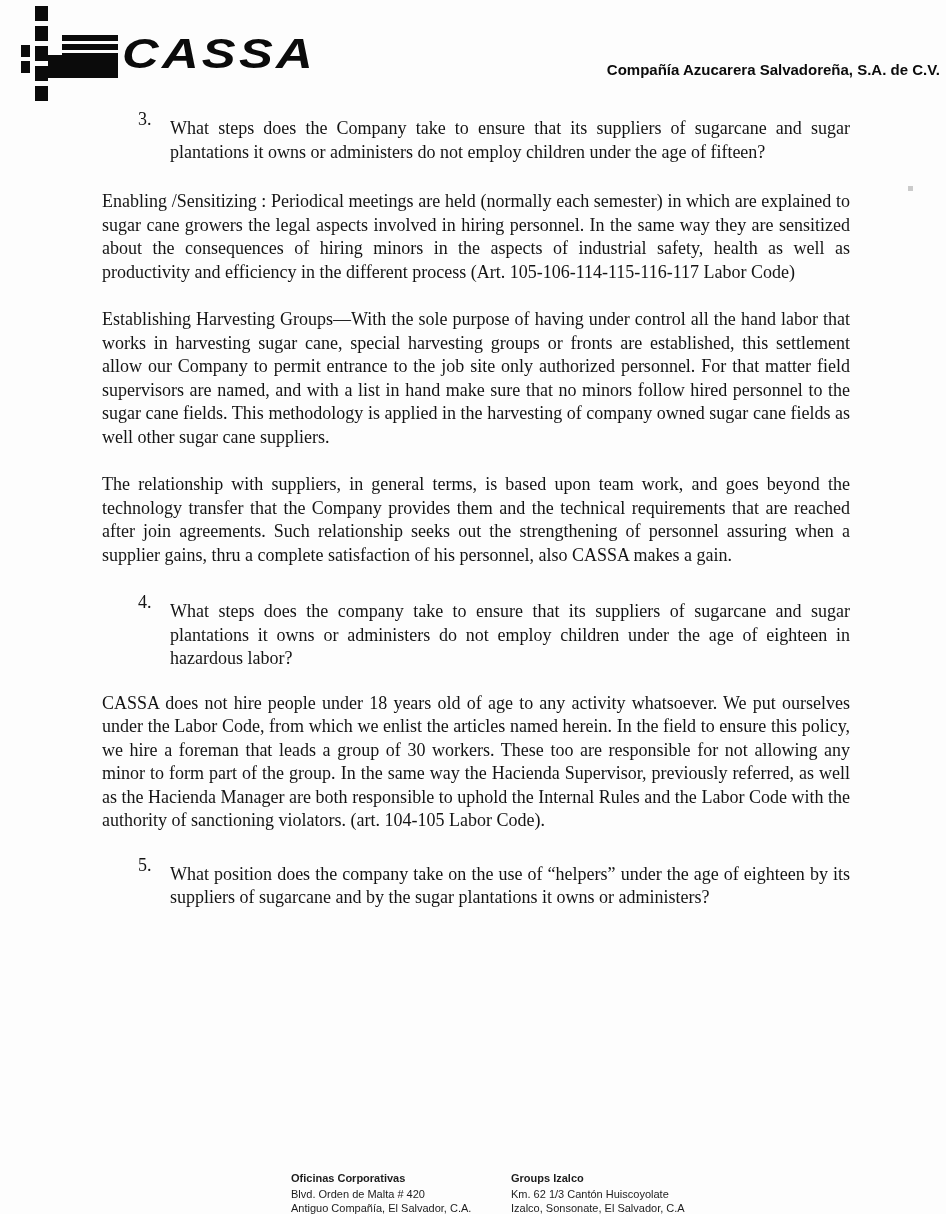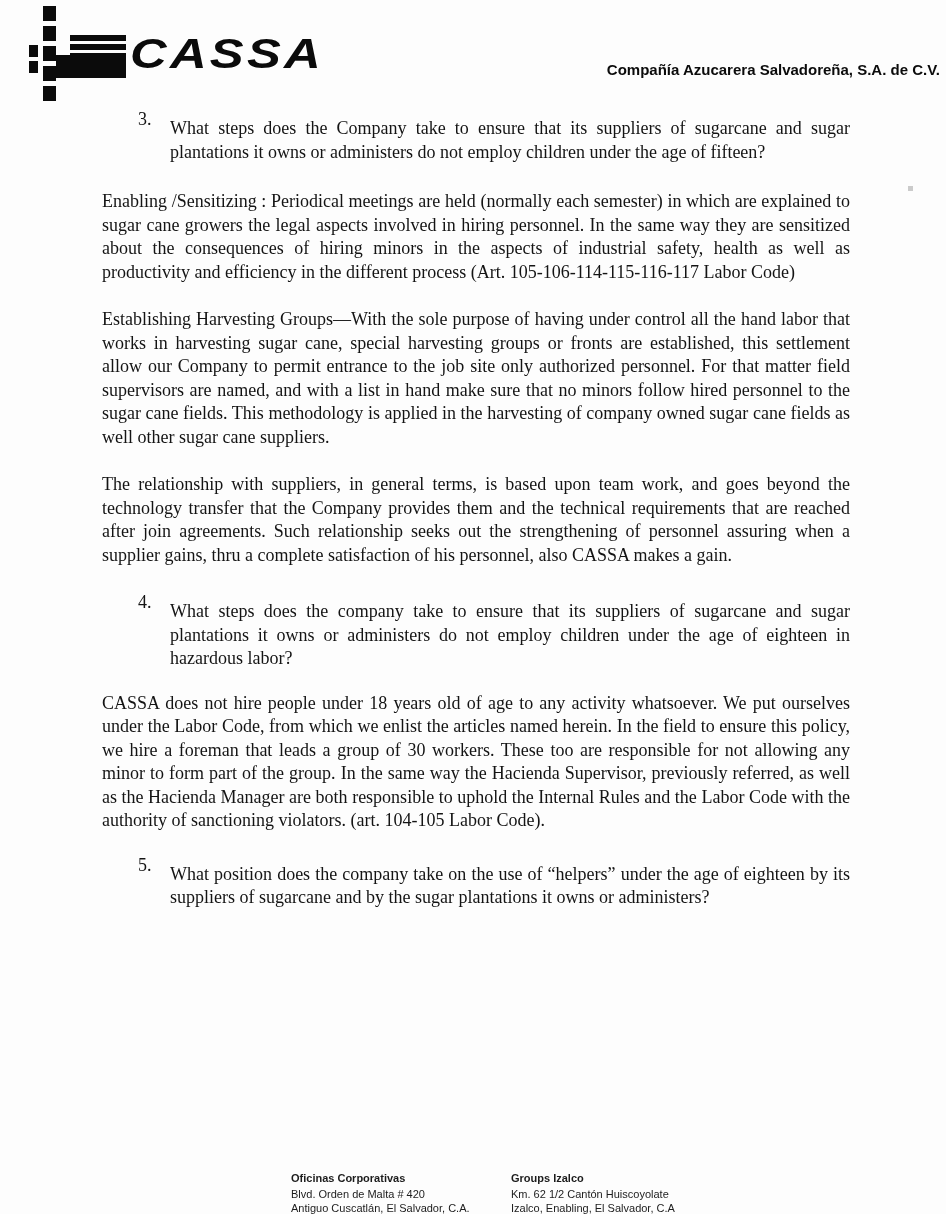--- a/index.html
+++ b/index.html
@@ -10,21 +10,21 @@
     height: 1214px;
     margin: 0 auto;
     background: #fdfdfd;
     overflow: hidden;
     color: #141414;
     font-family: "Liberation Serif", serif;
   }
 
   
   .header { position: absolute; left: 0; top: 0; width: 100%; height: 105px; }
-  .logo { position: absolute; left: 12px; top: 0; width: 320px; height: 110px; }
+  .logo { position: absolute; left: 4px; top: 0; width: 320px; height: 110px; }
   .logo-vdash-short {
     position: absolute; left: 17px; top: 45px; width: 9px; height: 28px;
     background: repeating-linear-gradient(to bottom, #0b0b0b 0 12px, transparent 12px 16px);
   }
   .logo-vdash-tall {
     position: absolute; left: 31px; top: 6px; width: 13px; height: 97px;
     background: repeating-linear-gradient(to bottom, #0b0b0b 0 15px, transparent 15px 20px);
   }
   .logo-block {
     position: absolute; left: 44px; top: 55px; width: 70px; height: 23px;
@@ -120,26 +120,26 @@
       <span class="q-num">5.</span>
       <span class="q-text">What position does the company take on the use of “helpers” under the age of eighteen by its suppliers of sugarcane and by the sugar plantations it owns or administers?</span>
     </div>
 
   </div>
 
   <div class="footer">
     <div class="footer-col left">
       <div class="footer-title">Oficinas Corporativas</div>
       <div>Blvd. Orden de Malta # 420</div>
-      <div>Antiguo Cuscatlán, El Salvador, C.A.</div>
+      <div>Antiguo Compañía, El Salvador, C.A.</div>
       <div>Tels. (371) 289-4803, 289-4804</div>
       <div>Fax  278-7807</div>
     </div>
     <div class="footer-col right">
       <div class="footer-title">Groups Izalco</div>
-      <div>Km. 62 1/2 Cantón Huiscoyolate</div>
-      <div>Izalco, Enabling, El Salvador, C.A</div>
+      <div>Km. 62 1/3 Cantón Huiscoyolate</div>
+      <div>Izalco, Sonsonate, El Salvador, C.A</div>
       <div>Tels. (503) 451-0188, 539-8071.</div>
       <div>Fax  451-5100</div>
     </div>
   </div>
 
 </div>
 
 </body></html>

